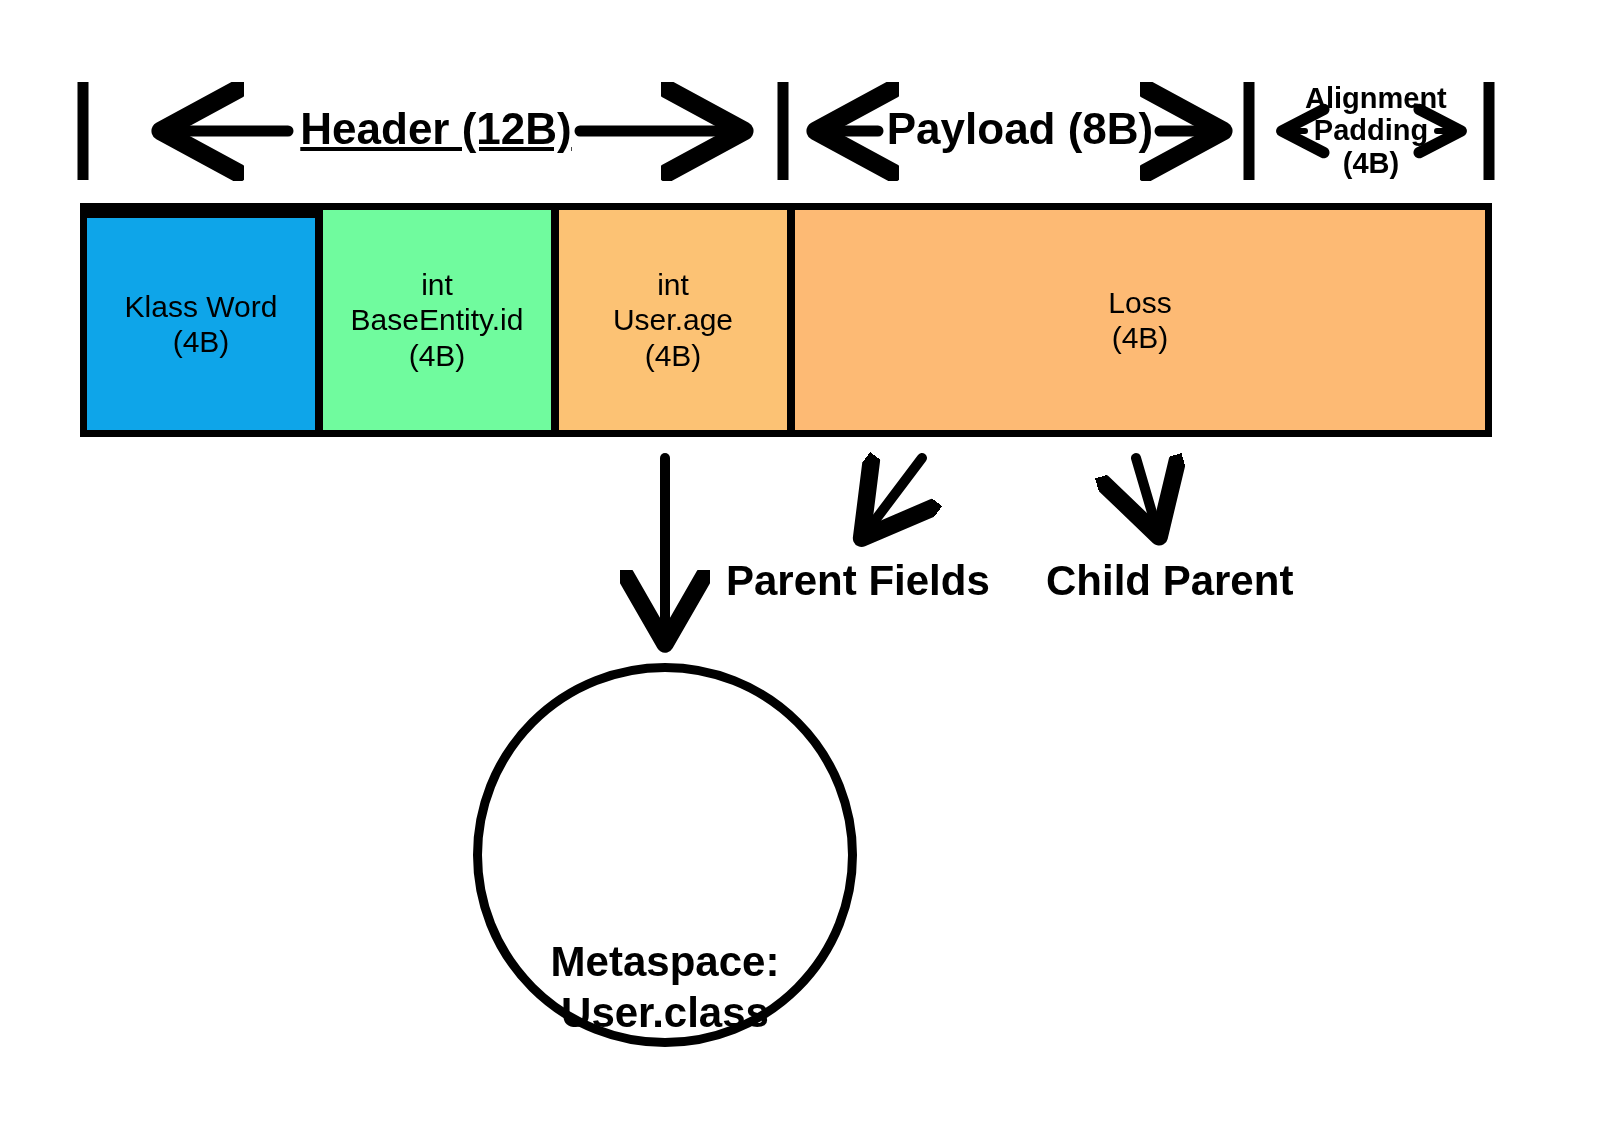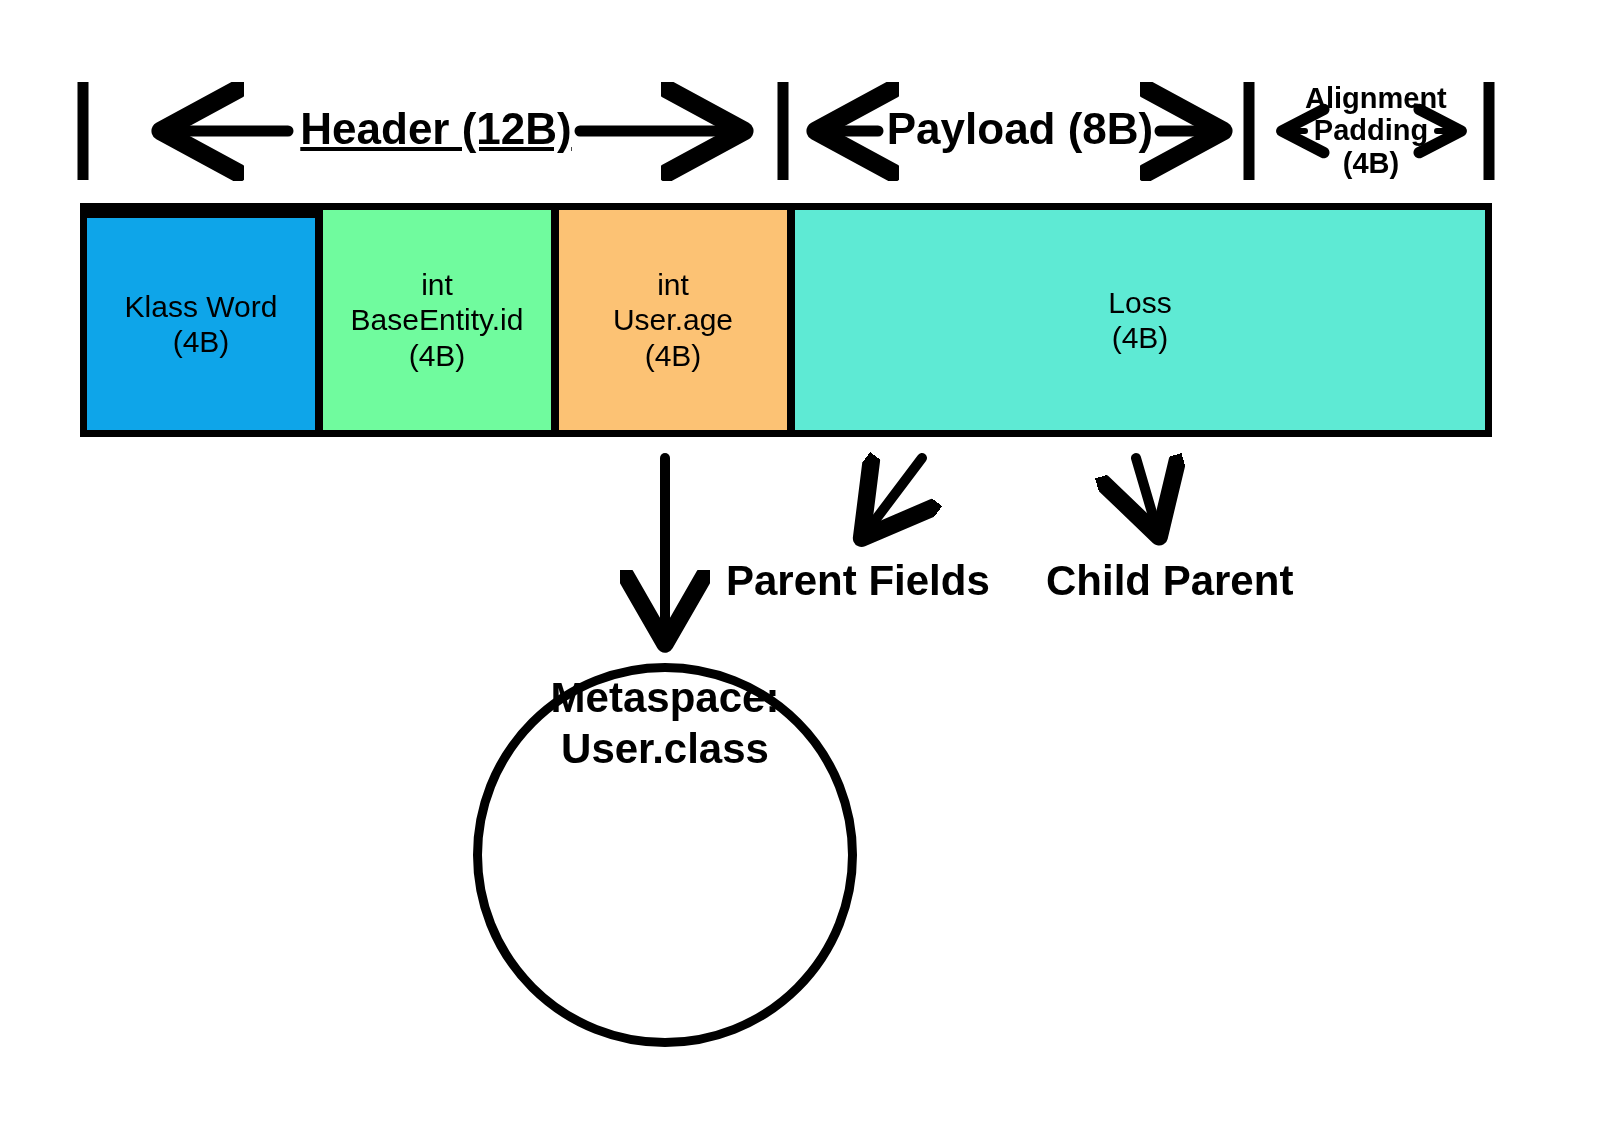--- a/index.html
+++ b/index.html
@@ -102,21 +102,21 @@
     position: absolute;
     left: 473px;
     top: 663px;
     width: 384px;
     height: 384px;
     border: 9px solid #000000;
     border-radius: 50%;
     background: #ffffff;
     box-sizing: border-box;
     display: flex;
-    align-items: flex-start;
+    align-items: flex-end;
     justify-content: center;
     text-align: center;
   }
   .circle-text {
     font-size: 42px;
     font-weight: bold;
     line-height: 1.22;
     white-space: pre-line;
   }
 </style>
@@ -178,21 +178,21 @@
     <div class="cell green" style="flex:0 0 228px; background:#70FB9E;">
       <span class="cell-text">int
 BaseEntity.id
 (4B)</span>
     </div>
     <div class="cell orange" style="flex:0 0 228px; background:#FCC274;">
       <span class="cell-text">int
 User.age
 (4B)</span>
     </div>
-    <div class="cell gray" style="flex:1 1 auto; background:#5eead4;">
+    <div class="cell gray" style="flex:1 1 auto; background:#fdba74;">
       <span class="cell-text">Loss
 (4B)</span>
     </div>
   </div>
 
   <div class="annot" style="left:726px; top:556px;">Parent Fields</div>
   <div class="annot" style="left:1046px; top:556px;">Child Parent</div>
 
   <div class="circle">
     <span class="circle-text">Metaspace:

